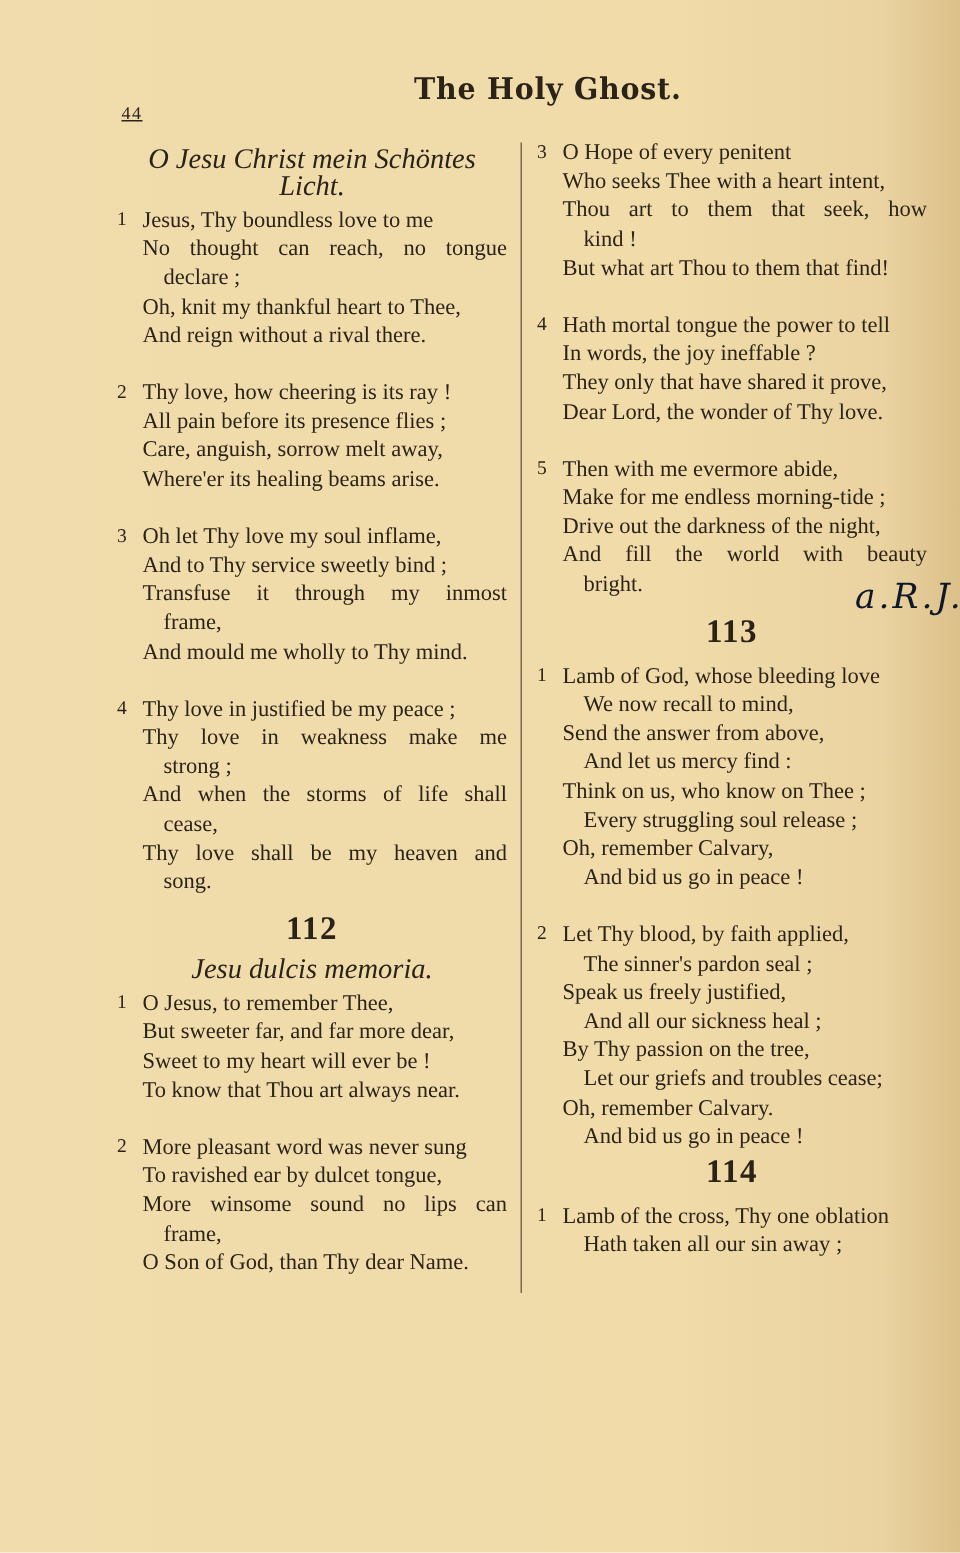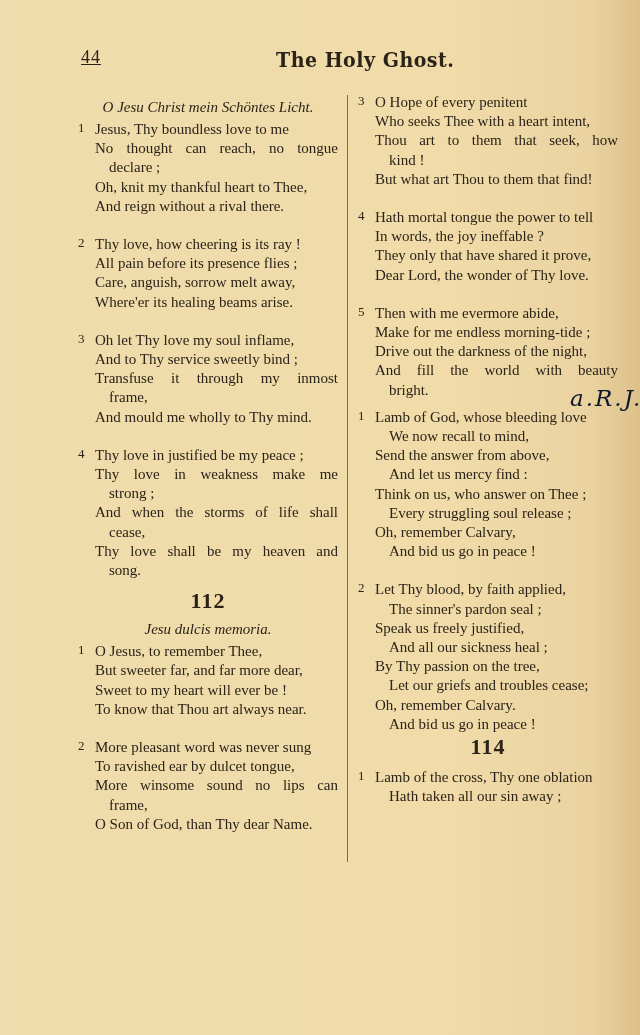--- a/index.html
+++ b/index.html
@@ -2,35 +2,35 @@
 <html><head>
 <meta charset="utf-8">
 <style>
   html, body { margin:0; padding:0; }
   body {
     width:640px; height:1035px; overflow:hidden; position:relative;
     background: linear-gradient(90deg, #f0dcac 0%, #f0dba9 70%, #ead3a0 92%, #dcc08a 100%);
     font-family: "Liberation Serif", "DejaVu Serif", serif;
     color:#2b2318;
   }
-  .page-num { position:absolute; left:81px; top:47px; font-size:18px; letter-spacing:1px;text-decoration:underline; }
+  .page-num { position:absolute; left:81px; top:68px; font-size:12px; letter-spacing:1px;text-decoration:underline; }
   .running-title {
     position:absolute; left:276px; top:49px; font-size:19px;
     font-family: "DejaVu Serif", serif; font-weight:bold; letter-spacing:0.5px;
     transform: scaleY(1.05);
   }
   .divider { position:absolute; left:347px; top:95px; width:1px; height:767px; background:#7a6a52; }
   .col { position:absolute; width:260px; }
   .col-left { left:78px; }
   .col-right { left:358px; }
   .hymn-num {
     text-align:center; font-weight:bold; font-size:22px; line-height:26px;
     font-family: "Liberation Serif", serif; letter-spacing:1px;
   }
-  .hymn-sub { text-align:center; font-style:italic; font-size:15px; line-height:18px; }
+  .hymn-sub { text-align:center; font-style:italic; font-size:19px; line-height:18px; }
   .verse { position:relative; }
   .vnum { position:absolute; left:0; font-size:13px; }
   .line { padding-left:17px; font-size:15px; line-height:19.2px; white-space:nowrap; }
   .line.indent { padding-left:31px; }
   .just { text-align:justify; text-align-last:justify; white-space:normal; }
   .annot {
     position:absolute; left:570px; top:385px; font-family:"DejaVu Serif", serif;
     font-style:italic; font-size:23px; color:#0f172a; letter-spacing:2px;
   }
 </style>
@@ -119,28 +119,29 @@
       </div>
       <div class="verse" style="margin-top: 19px;">
         <span class="vnum">5</span>
         <div class="line">Then with me evermore abide,</div>
         <div class="line">Make for me endless morning-tide ;</div>
         <div class="line">Drive out the darkness of the night,</div>
         <div class="line just">And fill the world with beauty</div>
         <div class="line indent">bright.</div>
       </div>
     </div>
+  <div class="hymn-num" style="margin-top:8px;">113</div>
   <div style="margin-top:8px;">
       <div class="verse">
         <span class="vnum">1</span>
         <div class="line">Lamb of God, whose bleeding love</div>
         <div class="line indent">We now recall to mind,</div>
         <div class="line">Send the answer from above,</div>
         <div class="line indent">And let us mercy find :</div>
-        <div class="line">Think on us, who answer on Thee ;</div>
+        <div class="line">Think on us, who know on Thee ;</div>
         <div class="line indent">Every struggling soul release ;</div>
         <div class="line">Oh, remember Calvary,</div>
         <div class="line indent">And bid us go in peace !</div>
       </div>
       <div class="verse" style="margin-top: 19px;">
         <span class="vnum">2</span>
         <div class="line">Let Thy blood, by faith applied,</div>
         <div class="line indent">The sinner's pardon seal ;</div>
         <div class="line">Speak us freely justified,</div>
         <div class="line indent">And all our sickness heal ;</div>

